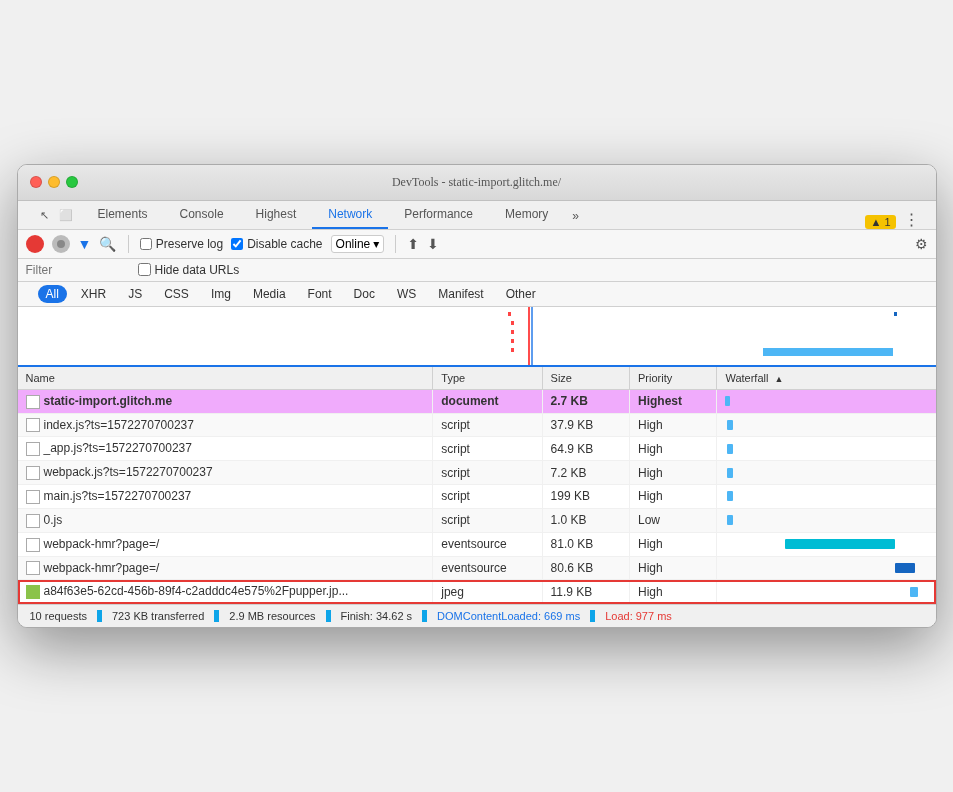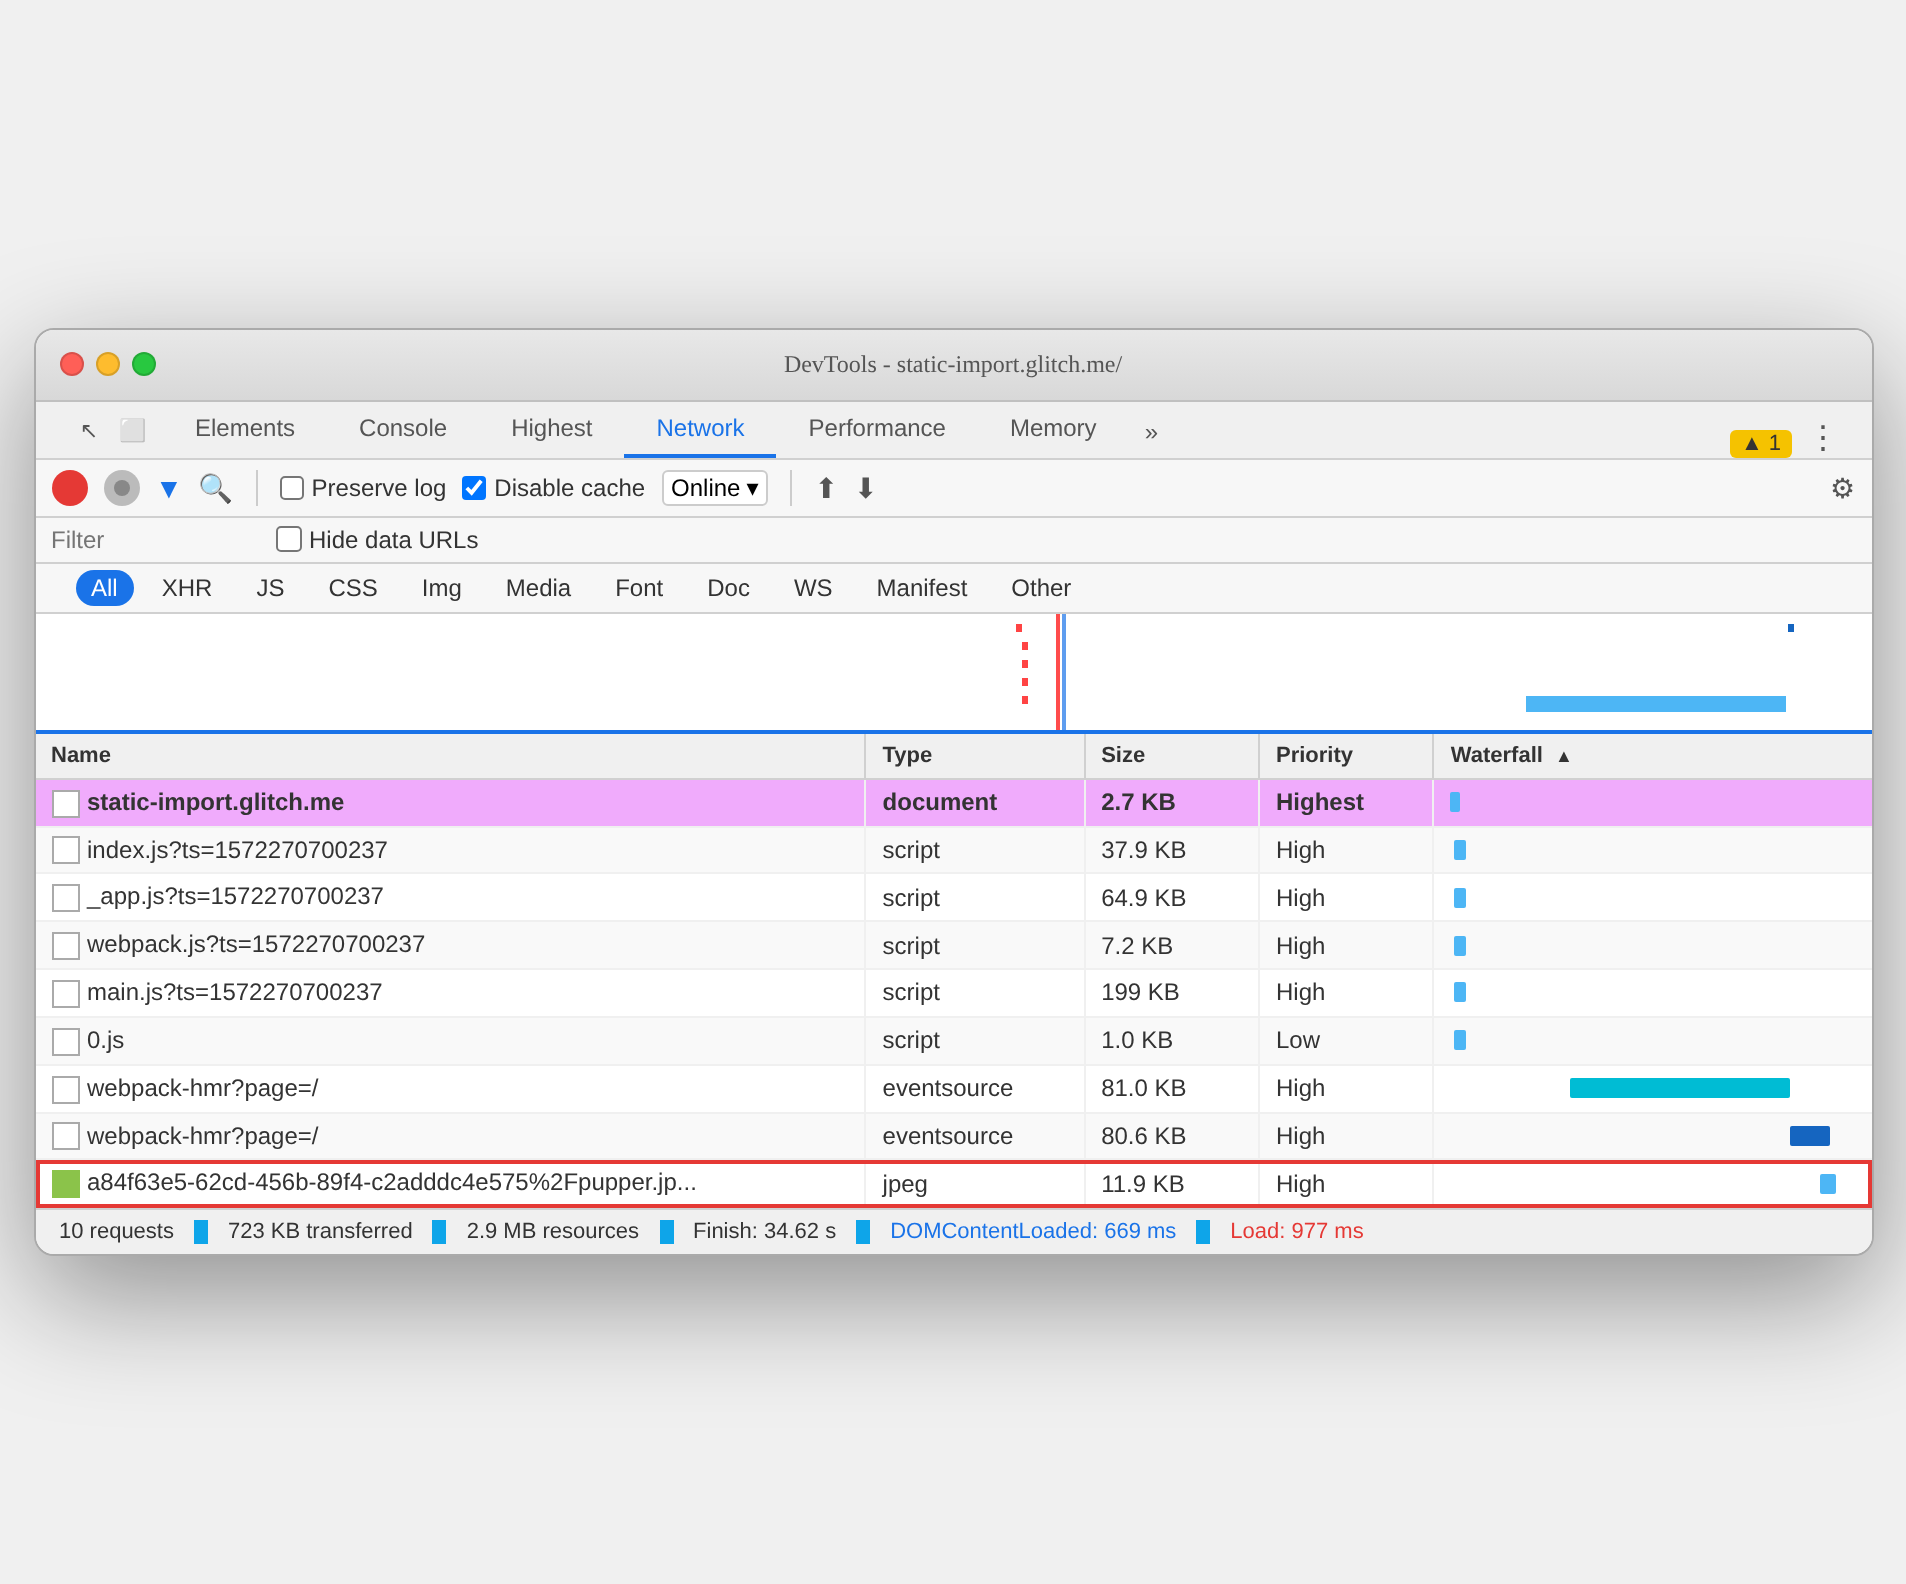--- a/index.html
+++ b/index.html
@@ -281,21 +281,21 @@
       background: #fff;
     }
     thead tr {
       background: #f0f0f0;
       border-bottom: 1px solid #d0d0d0;
     }
     thead th {
       text-align: left;
       padding: 5px 8px;
       font-size: 11px;
-      font-weight: 700;
+      font-weight: 400;
       color: #333;
       border-right: 1px solid #d0d0d0;
       cursor: pointer;
       white-space: nowrap;
     }
     thead th:last-child { border-right: none; }
     tbody tr {
       border-bottom: 1px solid #f0f0f0;
     }
     tbody tr:nth-child(even) { background: #f9f9f9; }
@@ -334,21 +334,21 @@
       border-top: 1px solid #d0d0d0;
       padding: 5px 12px;
       display: flex;
       align-items: center;
       gap: 0;
       font-size: 11px;
       color: #333;
     }
     .status-item {
       padding: 0 10px;
-      border-right: 7px solid #0ea5e9;
+      border-right: 5px solid #0ea5e9;
     }
     .status-item:first-child { padding-left: 0; }
     .status-item:last-child { border-right: none; }
     .dom-loaded { color: #1a73e8; font-weight: 500; }
     .load-time { color: #e53935; font-weight: 500; }
     .sort-arrow {
       margin-left: 3px;
       font-size: 9px;
     }
     .waterfall-col {

